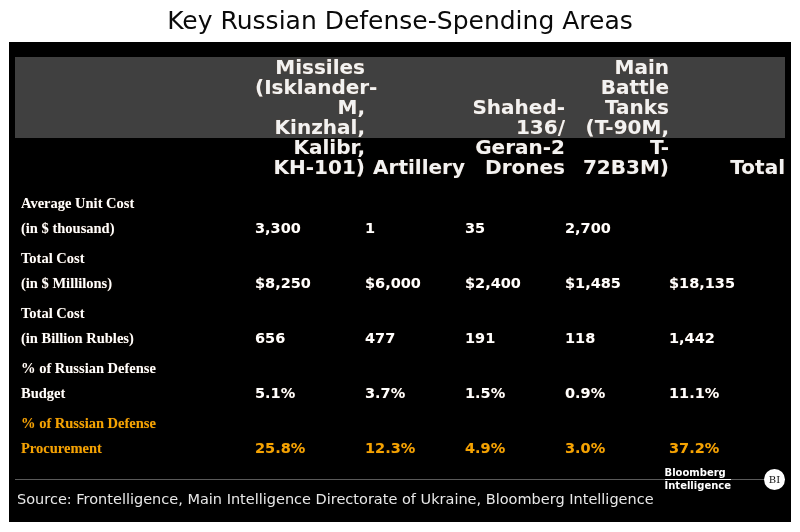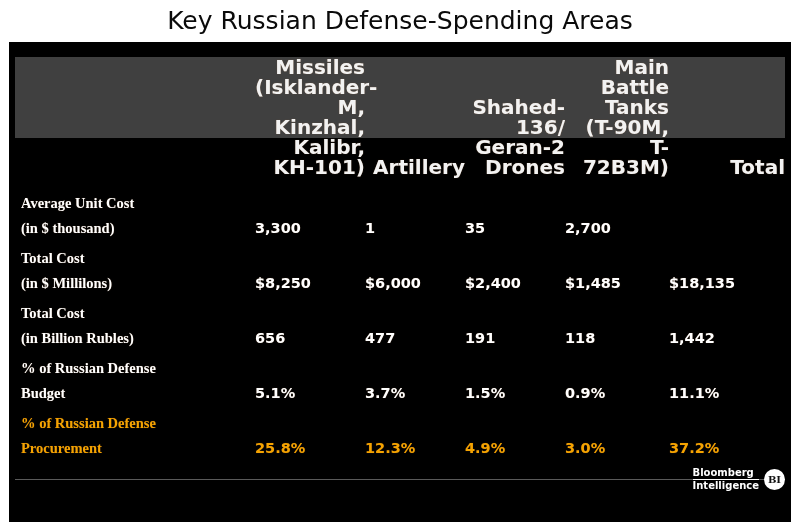--- a/index.html
+++ b/index.html
@@ -167,25 +167,26 @@
     padding-bottom: 0px;
   }
   .logo-text .lt2 { display: block; }
   .logo-badge {
     width: 21px;
     height: 21px;
     border-radius: 50%;
     background: #ffffff;
     color: #111111;
     font-size: 10px;
-    font-weight: bold;
+    font-weight: normal;
     display: flex;
     align-items: center;
     justify-content: center;
     font-family: "DejaVu Serif", "Liberation Serif", serif;
+    margin-left: 28px;
   }
 </style>
 </head>
 <body>
 
 <div class="page">
 
   <div class="title">Key Russian Defense-Spending Areas</div>
 
   <div class="panel">
@@ -280,20 +281,21 @@
             <td>4.9%</td>
             <td>3.0%</td>
             <td>37.2%</td>
           </tr>
         </tbody>
       </table>
     </div>
 
     <div class="footer-rule"></div>
 
+    <div class="source">Source: Frontelligence, Main Intelligence Directorate of Ukraine, Bloomberg Intelligence</div>
 
     <div class="logo">
       <span class="logo-text">
         <span class="lt1">Bloomberg</span>
         <span class="lt2">Intelligence</span>
       </span>
       <span class="logo-badge">BI</span>
     </div>
 
   </div>

